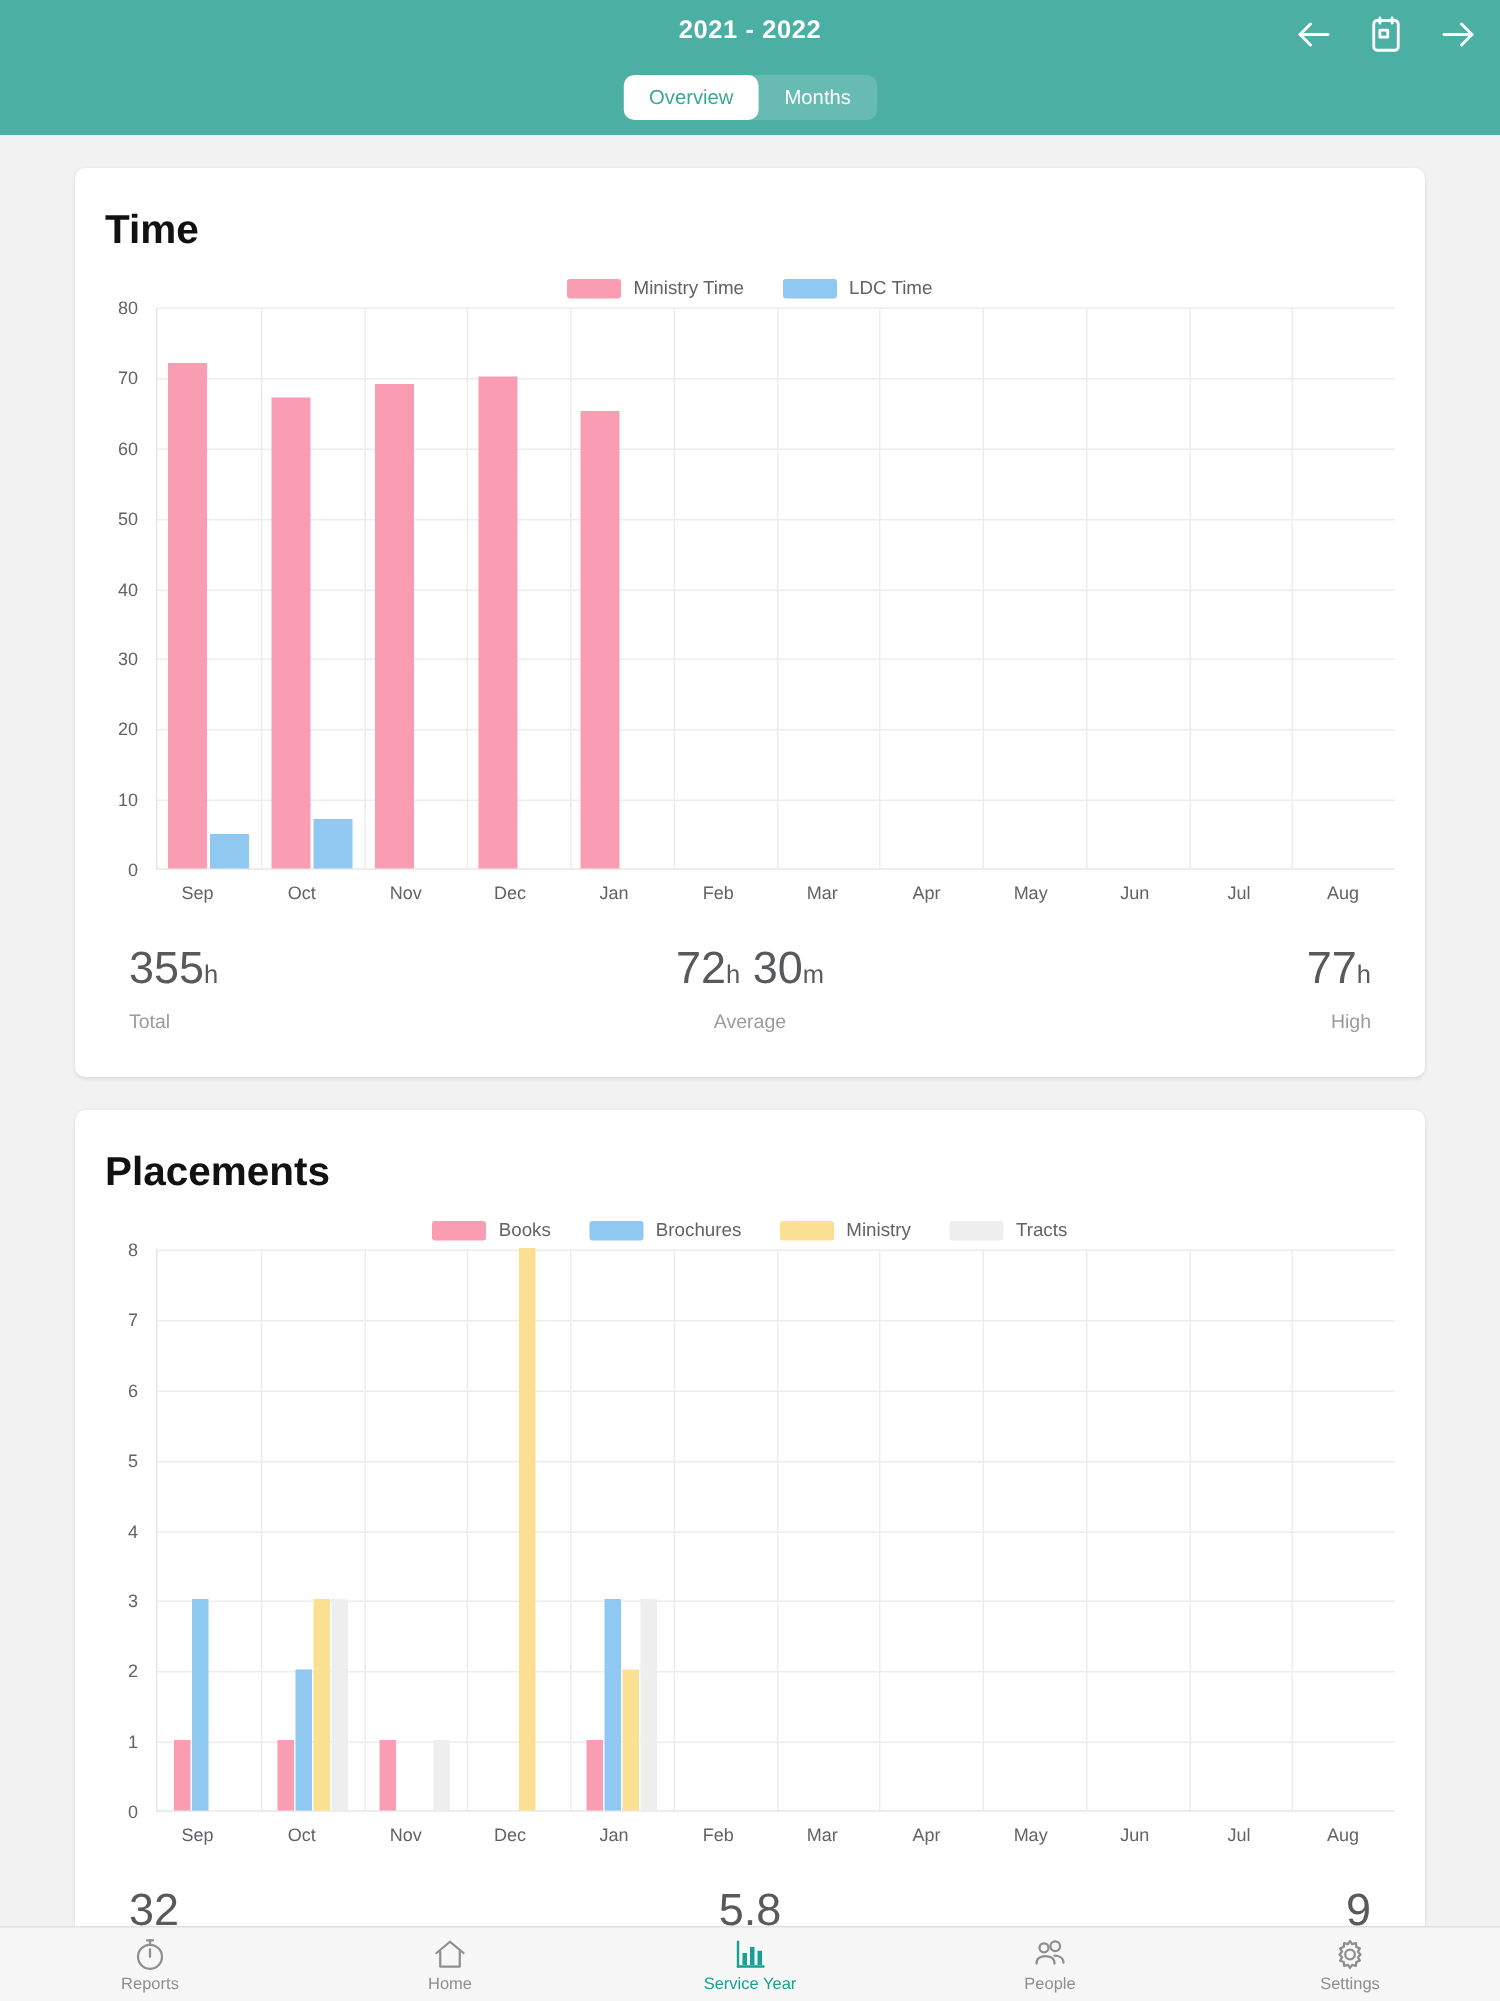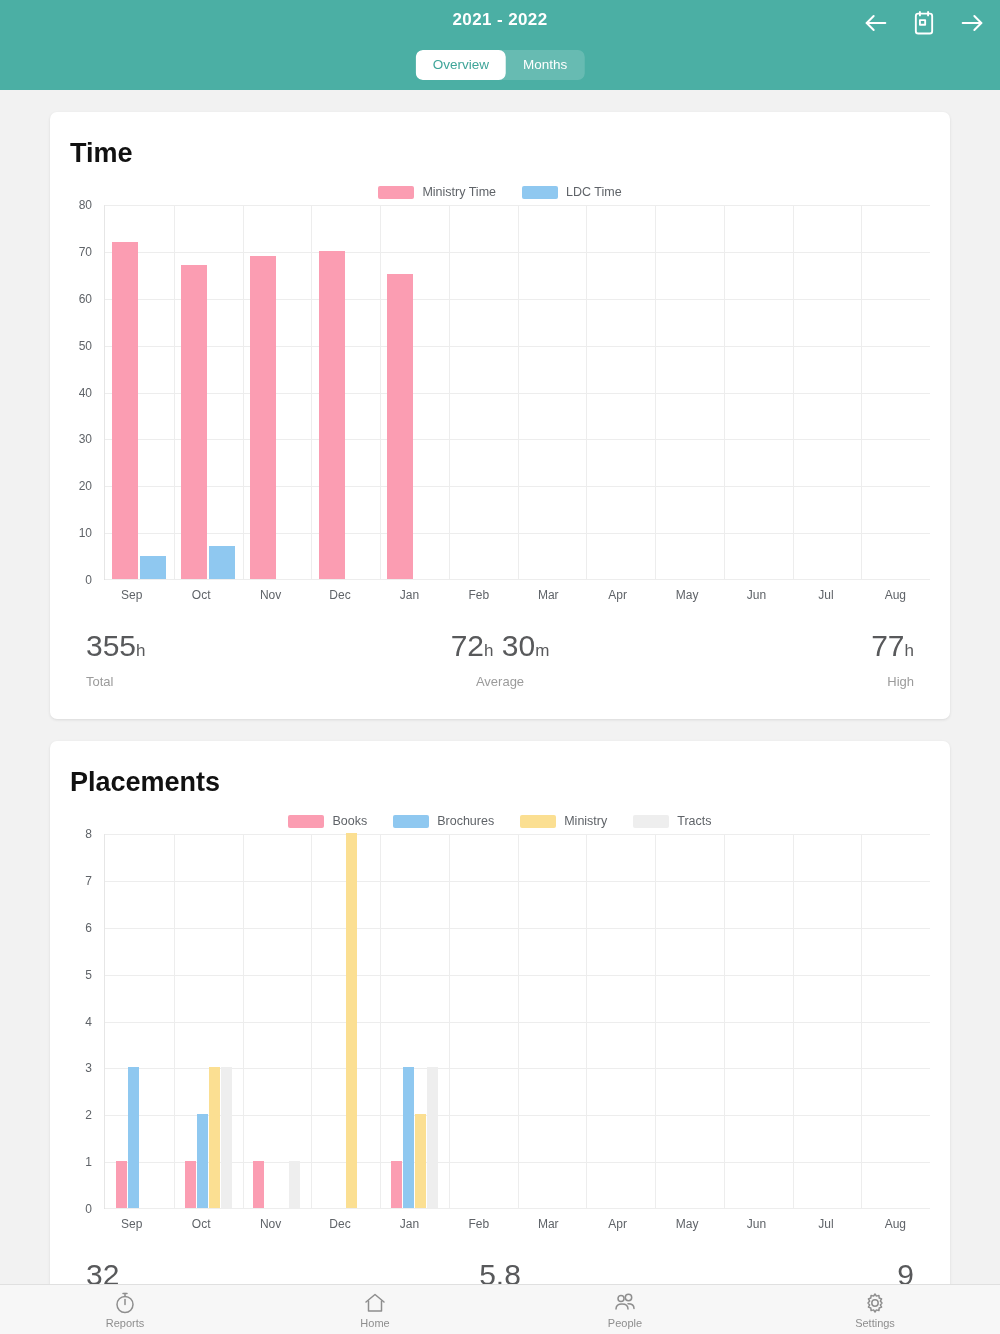--- a/index.html
+++ b/index.html
@@ -429,20 +429,32 @@
   </div>
   <div class="tab">
     <span>
       <svg class="tab-icon" viewBox="0 0 24 24" fill="none" stroke="#8e8e8e" stroke-width="1.5" stroke-linecap="round" stroke-linejoin="round">
         <path d="M3 11 L12 3.5 L21 11"></path>
           <path d="M5.5 10 V20 H18.5 V10"></path>
       </svg>
     </span>
     <span class="tab-label">Home</span>
   </div>
+  <div class="tab active">
+    <span>
+      <svg class="tab-icon" viewBox="0 0 24 24" fill="none" stroke="#17a093" stroke-width="1.6" stroke-linecap="round">
+        <line x1="4" y1="3.5" x2="4" y2="20"></line>
+          <line x1="4" y1="20" x2="21" y2="20"></line>
+        <rect x="7" y="11" width="3" height="8" fill="#17a093" stroke="none"></rect>
+        <rect x="12" y="7" width="3" height="12" fill="#17a093" stroke="none"></rect>
+        <rect x="17" y="9.5" width="3" height="9.5" fill="#17a093" stroke="none"></rect>
+      </svg>
+    </span>
+    <span class="tab-label">Service Year</span>
+  </div>
   <div class="tab">
     <span>
       <svg class="tab-icon" viewBox="0 0 24 24" fill="none" stroke="#8e8e8e" stroke-width="1.5" stroke-linecap="round" stroke-linejoin="round">
         <circle cx="8" cy="7.5" r="3"></circle>
           <circle cx="15.5" cy="6.5" r="3.2"></circle>
         <path d="M3 18 C3 14.5 6 13 9 13 C12 13 15 14.5 15 18"></path>
         <path d="M15 12.8 C18 12.8 21 14.2 21 17.5"></path>
       </svg>
     </span>
     <span class="tab-label">People</span>

